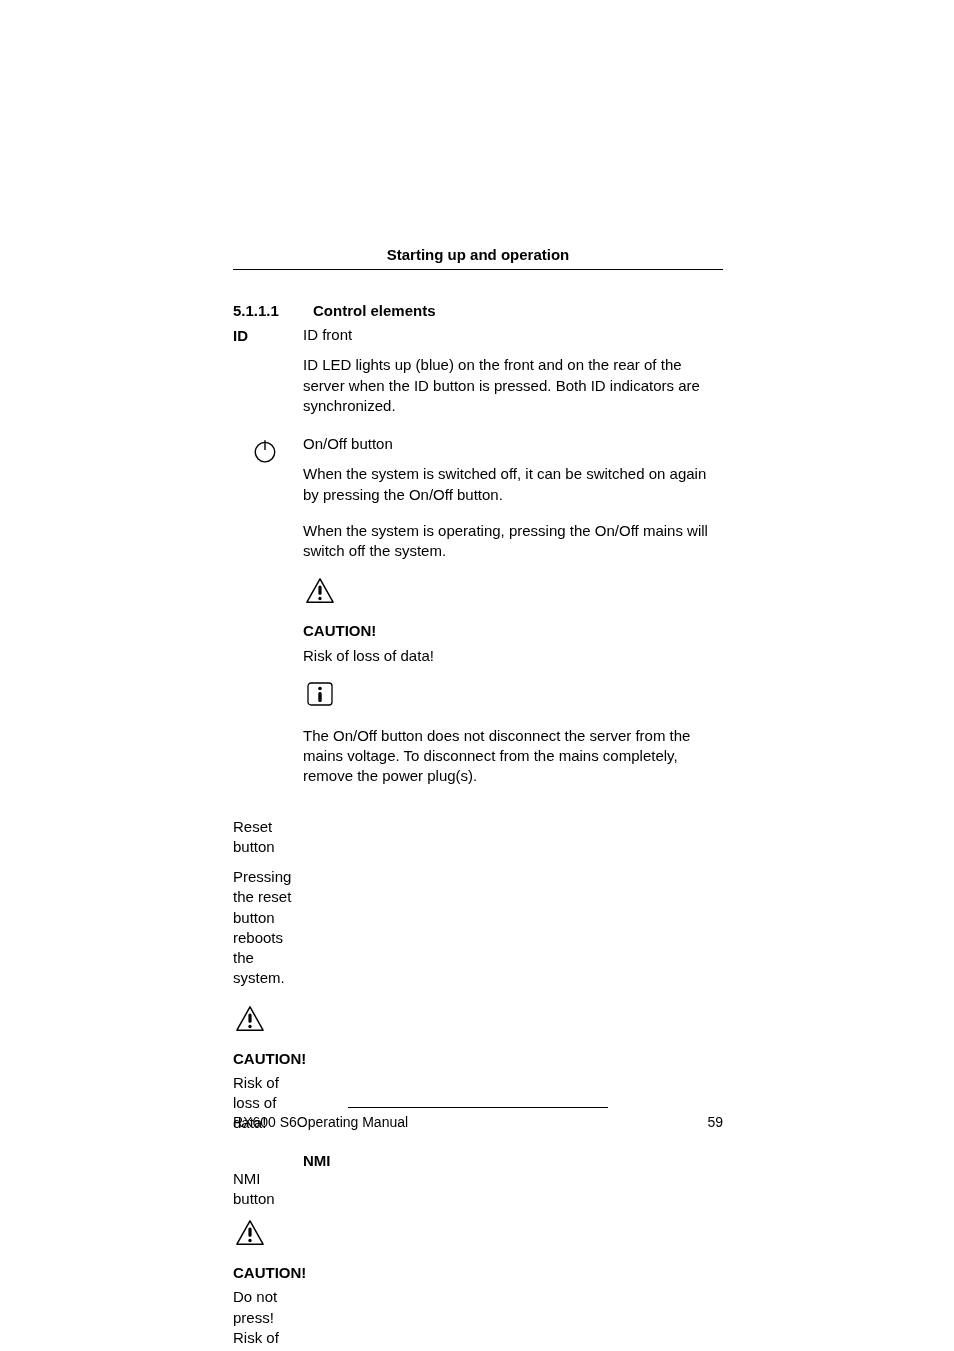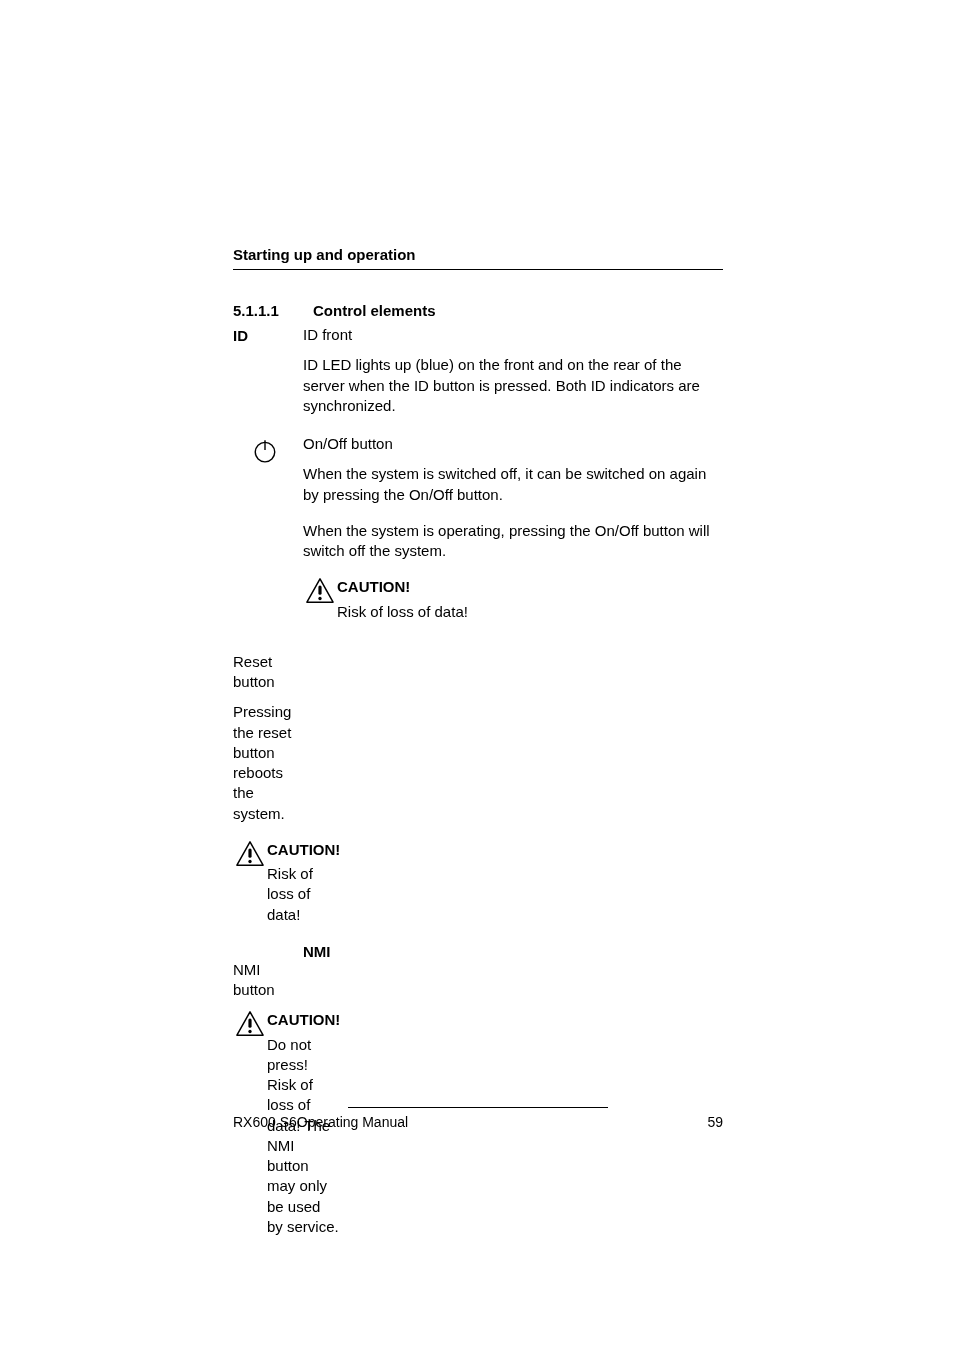--- a/index.html
+++ b/index.html
@@ -8,21 +8,21 @@
 
     .page {
       position: absolute;
       left: 233px;
       top: 246px;
       width: 490px;
     }
 
     .running-head {
       font-weight: 700;
-      text-align: left;
+      text-align: center;
       font-size: 15px;
       margin-bottom: 6px;
     }
     .rule-top {
       border: 0;
       border-top: 1px solid #000;
       margin-bottom: 32px;
     }
 
     .sec-row { display: flex; gap: 28px; margin-bottom: 6px; }
@@ -31,21 +31,21 @@
 
     .dl { display: grid; grid-template-columns: 64px 1fr; column-gap: 6px; }
     .dt { font-weight: 700; padding-top: 2px; }
     .dt.icon { display: flex; justify-content: center; align-items: flex-start; padding-top: 4px; }
     .dd { }
 
     .item-title { margin-bottom: 10px; line-height: 1.35; }
     .item-para  { margin-bottom: 16px; line-height: 1.35; }
     .item-para:last-child { margin-bottom: 4px; }
 
-    .callout { display: flex; margin-bottom: 16px; }
+    .callout { display: flex; gap: 10px; margin-bottom: 16px; flex-direction: column; }
     .callout .cicon { width: 34px; flex: 0 0 34px; display: flex; align-items: flex-start; justify-content: center; }
     .callout .cbody { flex: 1; line-height: 1.35; }
     .callout .chead { font-weight: 700; margin-bottom: 4px; }
 
     .block-gap { height: 14px; }
 
     
     .ico-power { width: 26px; height: 26px; }
     .ico-warn  { width: 30px; height: 28px; }
     .ico-info  { width: 26px; height: 24px; }
@@ -94,36 +94,48 @@
 
     <div class="dt icon">
       <svg class="ico-power" viewBox="0 0 24 24">
         <circle cx="12" cy="13" r="9" fill="none" stroke="#000" stroke-width="1.3"></circle>
         <line x1="12" y1="2" x2="12" y2="11" stroke="#000" stroke-width="1.3"></line>
       </svg>
     </div>
     <div class="dd">
       <div class="item-title">On/Off button</div>
       <div class="item-para">When the system is switched off, it can be switched on again by pressing the On/Off button.</div>
-      <div class="item-para">When the system is operating, pressing the On/Off button will switch off the system.</div>
+      <div class="item-para">When the system is operating, pressing the On/Off mains will switch off the system.</div>
 
       <div class="callout">
         <div class="cicon">
           <svg class="ico-warn" viewBox="0 0 32 30">
             <polygon points="16,2 30,27 2,27" fill="none" stroke="#000" stroke-width="1.6" stroke-linejoin="round"></polygon>
             <rect x="14.3" y="9" width="3.4" height="10" rx="1.7" fill="#000"></rect>
             <circle cx="16" cy="23" r="1.8" fill="#000"></circle>
           </svg>
         </div>
         <div class="cbody">
           <div class="chead">CAUTION!</div>
           <div>Risk of loss of data!</div>
         </div>
       </div>
 
+      <div class="callout">
+        <div class="cicon">
+          <svg class="ico-info" viewBox="0 0 26 24">
+            <rect x="1" y="1" width="24" height="22" rx="3" fill="none" stroke="#000" stroke-width="1.3"></rect>
+            <circle cx="13" cy="6.5" r="1.8" fill="#000"></circle>
+            <rect x="11.3" y="10" width="3.4" height="10" rx="1.5" fill="#000"></rect>
+          </svg>
+        </div>
+        <div class="cbody">
+          <div>The On/Off button does not disconnect the server from the mains voltage. To disconnect from the mains completely, remove the power plug(s).</div>
+        </div>
+      </div>
     </div>
 
     <div class="block-gap"></div>
       <div class="block-gap"></div>
 
     <div class="dd">
       <div class="item-title">Reset button</div>
       <div class="item-para">Pressing the reset button reboots the system.</div>
       <div class="callout">
         <div class="cicon">

